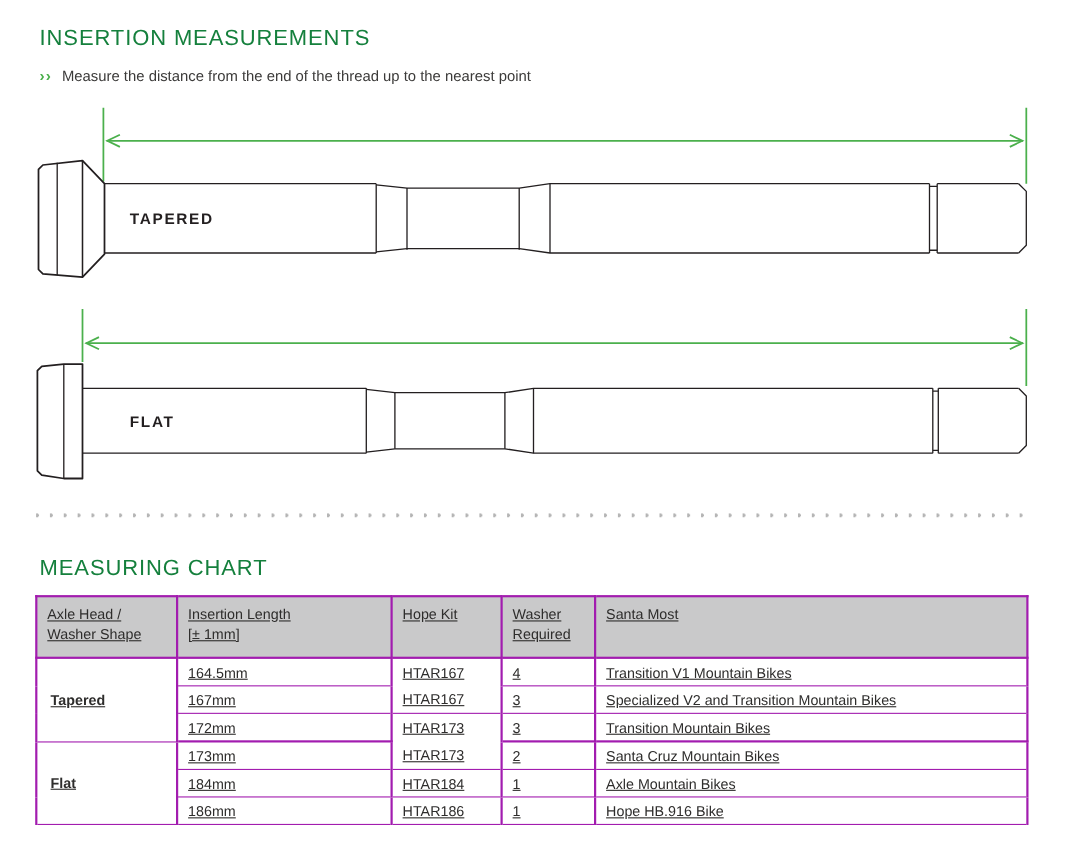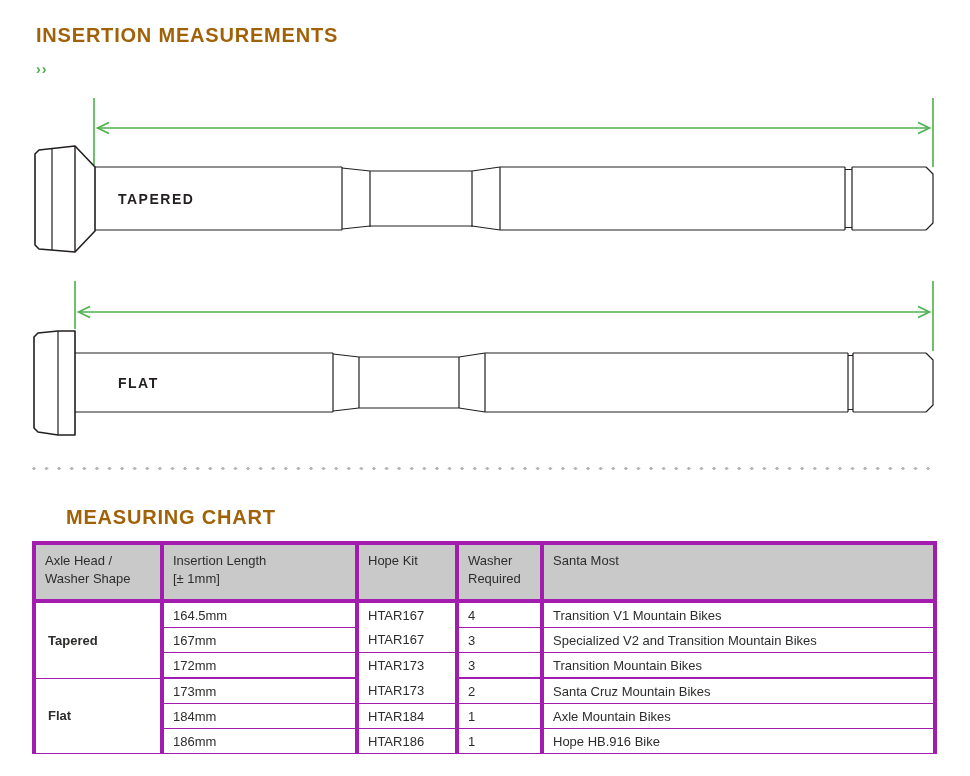--- a/index.html
+++ b/index.html
@@ -4,44 +4,44 @@
 <style>
   html,body { margin:0; padding:0; }
   body {
     width:970px; height:776px; background:#ffffff; position:relative;
     font-family:"Liberation Sans","DejaVu Sans",sans-serif; color:#3b3a39;
     overflow:hidden;
   }
   .abs { position:absolute; }
 
   .section-title {
-    font-size:20px; font-weight:bold; letter-spacing:0.8px; color:#a16207;
+    font-size:20px; font-weight:normal; letter-spacing:0.8px; color:#15803d;
   }
   #title { left:36px; top:24px; }
   #instruction { left:36px; top:61px; font-size:13.5px; display:flex; align-items:baseline; gap:9px; }
   #instruction .marker { color:#4bb04c; font-weight:bold; font-size:14px; letter-spacing:1px; }
 
   #diagram-tapered { left:0; top:95px; }
   #diagram-flat    { left:0; top:276px; }
   svg text.axle-label {
     font-family:"Liberation Sans","DejaVu Sans",sans-serif;
     font-size:14px; font-weight:bold; letter-spacing:1.5px; fill:#231f20;
   }
 
   #divider {
     left:31px; top:465px; width:907px; height:7px;
     background-image:radial-gradient(circle at 3px 3.5px, #b5b5b5 1.55px, rgba(0,0,0,0) 1.7px);
     background-size:12.6px 7px; background-repeat:repeat-x;
   }
 
-  #chart-title { left:36px; top:506px;margin-left:30px; }
+  #chart-title { left:36px; top:506px; }
 
   #measuring-table-wrap { left:32px; top:541px; }
   table { border-collapse:collapse; table-layout:fixed; width:901px; font-size:13px; color:#2e2d2c; }
-  th, td { border:4px solid #a21caf; }
+  th, td { border:2px solid #a21caf;text-decoration:underline; }
   th {
     background:#c9c9ca; text-align:left; vertical-align:top;
     padding:7px 8px 5px 9px; font-weight:normal; white-space:pre-line;
     line-height:1.35; height:42px; font-size:13px;
   }
   td {
     border-top-width:1px; border-bottom-width:1px;
     padding:2px 24px 2px 9px; height:20px; background:#fff; vertical-align:middle;
   }
   td.shape-cell { font-weight:bold; padding-left:12px; }
@@ -49,20 +49,21 @@
   td.kit-join-a { border-bottom-style:hidden; }
   td.kit-join-b { border-top-style:hidden; }
 </style>
 </head>
 <body>
 
 <div class="abs section-title" id="title">INSERTION MEASUREMENTS</div>
 
 <div class="abs" id="instruction">
   <span class="marker">››</span>
+  <span>Measure the distance from the end of the thread up to the nearest point</span>
 </div>
 
 <svg class="abs" id="diagram-tapered" width="970" height="166" viewBox="0 95 970 166">
   <g stroke="#4bb04c" stroke-width="1.6" fill="none">
     <line x1="94" y1="98" x2="94" y2="165"></line>
     <line x1="933" y1="98" x2="933" y2="167"></line>
     <line x1="97" y1="128" x2="930" y2="128"></line>
     <polyline points="109,122.5 97.5,128 109,133.5"></polyline>
     <polyline points="918,122.5 929.5,128 918,133.5"></polyline>
   </g>

